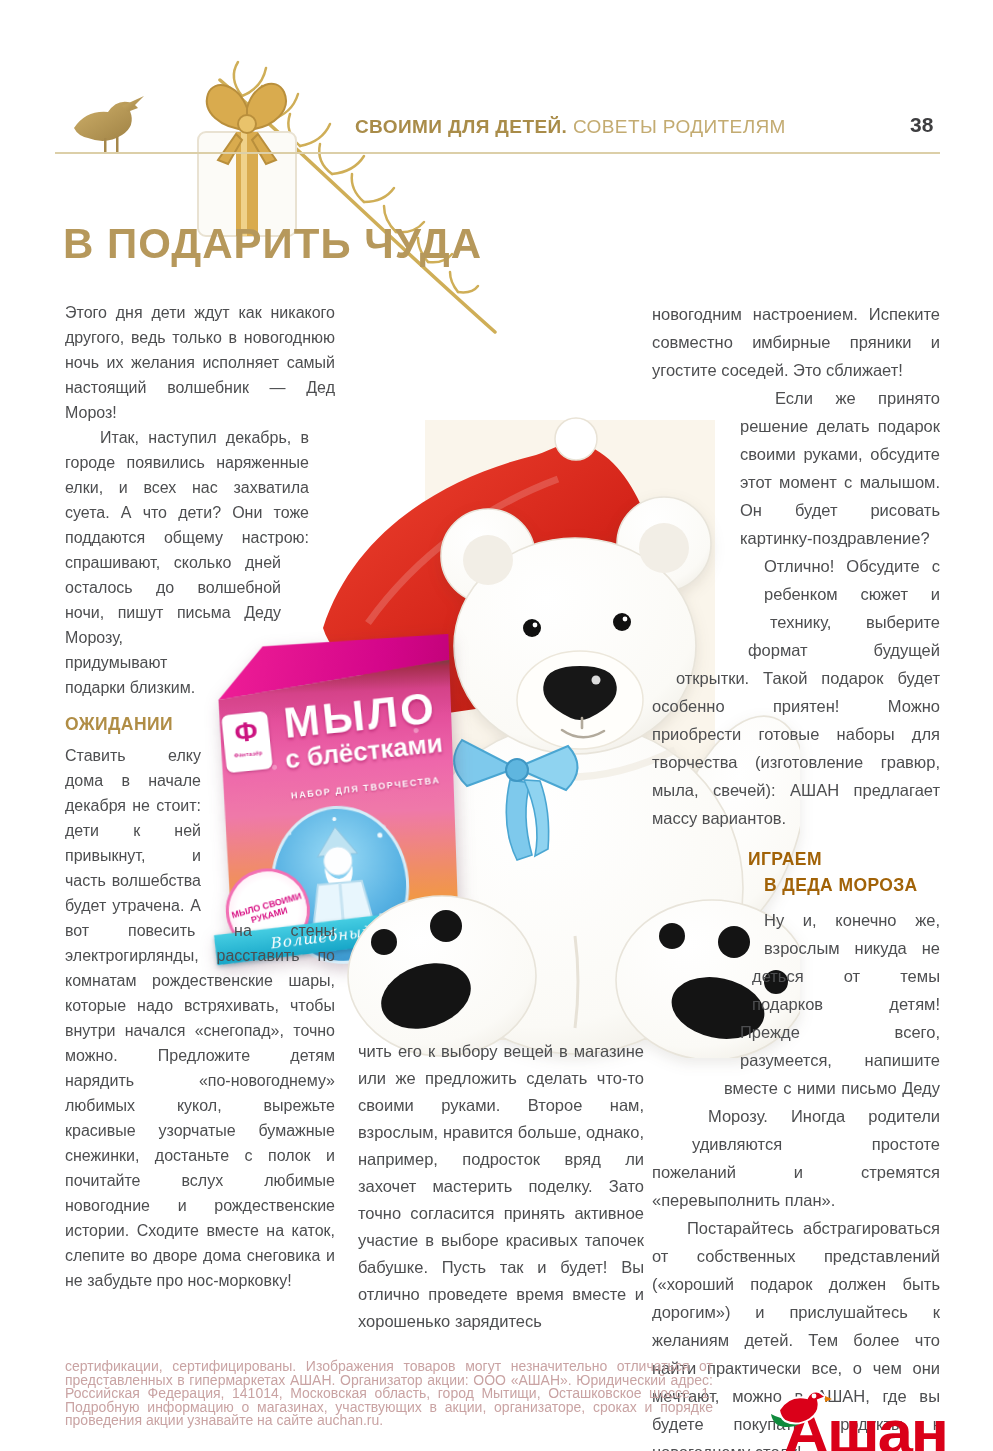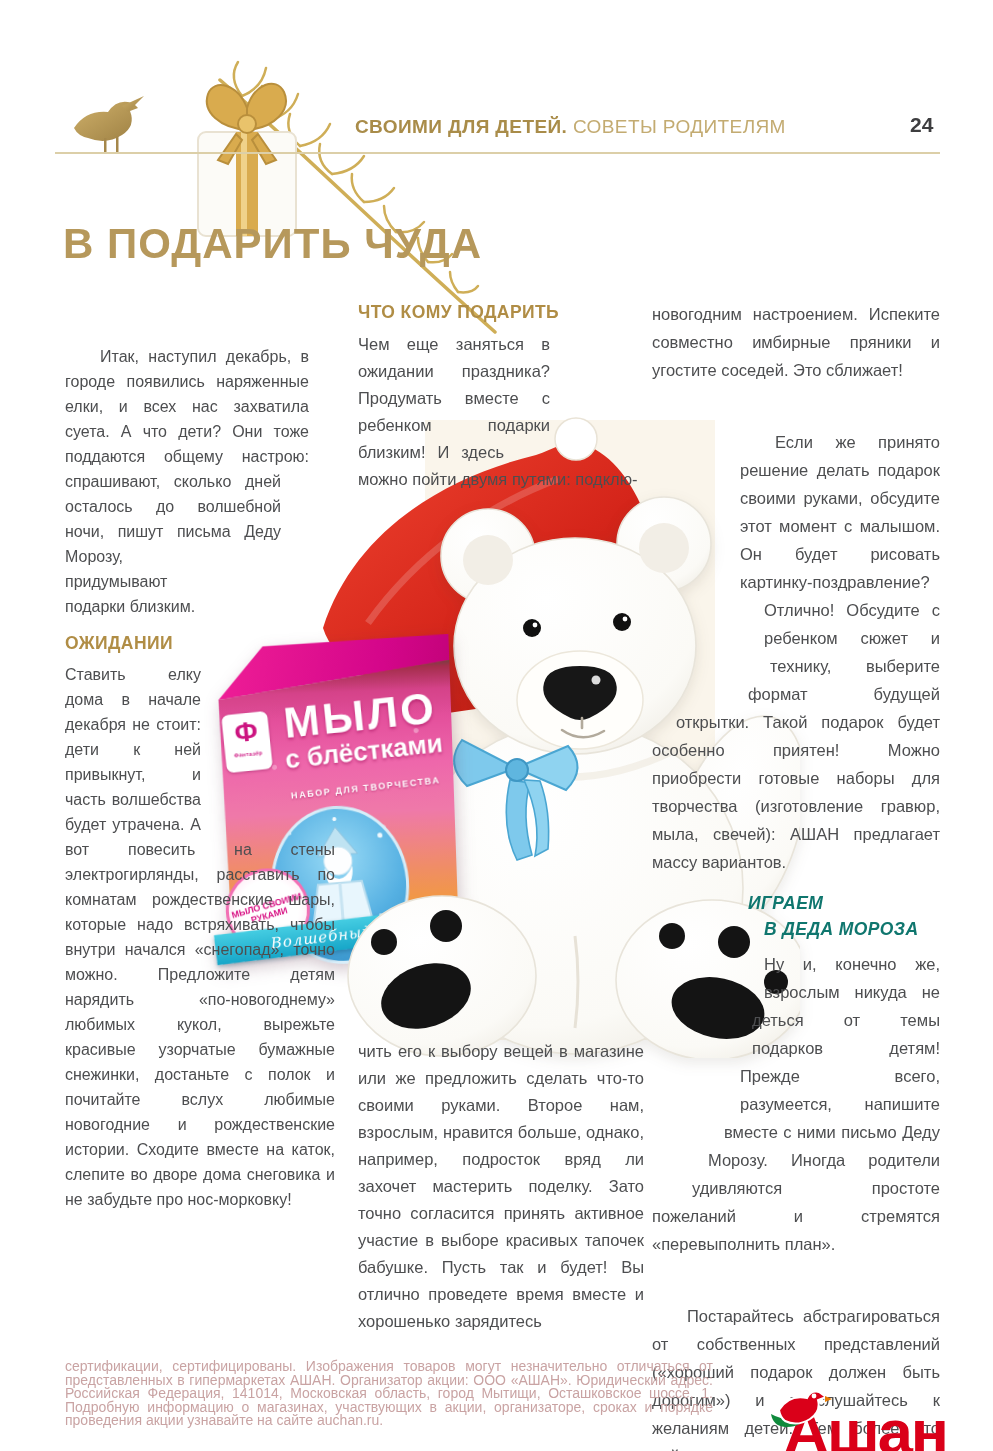--- a/index.html
+++ b/index.html
@@ -16,24 +16,24 @@
   
   .title{position:absolute;left:63px;top:220px;font-size:42px;font-weight:bold;color:#b6985b;letter-spacing:1px;}
   
   .col{position:absolute;top:300px;color:#4d4e50;text-align:justify;}
   #col1{left:65px;width:270px;font-size:16px;line-height:25px;}
   #col2{left:358px;width:286px;font-size:16.5px;line-height:27px;}
   #col2b{position:absolute;left:358px;top:1038px;width:286px;font-size:16.5px;line-height:27px;color:#4d4e50;text-align:justify;}
   #col3{left:652px;width:288px;font-size:16.5px;line-height:28px;}
   .col p, #col2b p{margin:0;}
   .indent > .tx{ }
-  p.indent{text-indent:35px;margin-top:44px;}
+  p.indent{text-indent:35px;}
   .sec-h{font-weight:bold;color:#b08d45;font-size:17.5px;line-height:24px;letter-spacing:.4px;margin:12px 0 7px;text-align:left;text-indent:0;}
   .sec-h.first{margin-top:0;}
-  .sec-h2{font-weight:bold;color:#0f766e;font-size:17.5px;line-height:26px;letter-spacing:.4px;margin:14px 0 8px;text-align:left;font-style:italic;}
+  .sec-h2{font-weight:bold;color:#a16207;font-size:17.5px;line-height:26px;letter-spacing:.4px;margin:14px 0 8px;text-align:left;}
   .sec-h2 .l1{display:block;padding-left:96px;}
   .sec-h2 .l2{display:block;padding-left:112px;}
   .fr{float:right;clear:right;}
   .fl{float:left;clear:left;}
   
   .backdrop{position:absolute;left:425px;top:420px;width:290px;height:620px;background:#faf5eb;}
   .hat-svg{position:absolute;left:308px;top:413px;}
   .bear-svg{position:absolute;left:330px;top:468px;filter:drop-shadow(0 5px 7px rgba(60,50,30,.10));}
   .foot-svg{position:absolute;left:330px;top:468px;pointer-events:none;}
   
@@ -129,21 +129,21 @@
         <circle cx="97" cy="74" r="9" fill="#e9c36b"></circle>
         <path d="M86 84 l-18 26 10 4 14-24 Z"></path>
           <path d="M108 84 l18 26 -10 4 -14-24 Z"></path>
       </g>
     </g>
   </svg>
 
   <div class="hdr-text">
     <b>СВОИМИ ДЛЯ ДЕТЕЙ.</b><span class="sub"> СОВЕТЫ РОДИТЕЛЯМ</span>
   </div>
-  <div class="pagenum">24</div>
+  <div class="pagenum">38</div>
   <div class="hdr-rule"></div>
 
   <div class="title">В ПОДАРИТЬ ЧУДА</div>
 
   <div class="backdrop"></div>
 
   <svg class="hat-svg" width="375" height="305" viewBox="0 0 375 305">
     <defs>
         <linearGradient id="hg" x1="0" y1="0" x2="1" y2="1">
       <stop offset="0" stop-color="#ef4430"></stop>
@@ -245,29 +245,26 @@
       </defs>
     <ellipse cx="112" cy="508" rx="94" ry="80" fill="url(#fur2)" stroke="#e8e4da" stroke-width="1.6"></ellipse>
     <g fill="#141414">
       <circle cx="54" cy="474" r="13"></circle>
         <circle cx="116" cy="458" r="16"></circle>
       <ellipse cx="96" cy="528" rx="46" ry="31" transform="rotate(-18 96 528)"></ellipse>
     </g>
   </svg>
 
   <div class="col" id="col1">
+    <p><span class="tx">Этого дня дети ждут как никакого другого, ведь только в новогоднюю ночь их желания исполняет самый настоящий волшебник — Дед Мороз!</span></p>
     <p class="indent"><span class="fr" style="width:26px;height:50px;margin-top:75px"></span><span class="fr" style="width:54px;height:75px"></span><span class="fr" style="width:106px;height:75px"></span><span class="tx">Итак, наступил декабрь, в городе появились наряженные елки, и всех нас захватила суета. А что дети? Они тоже поддаются общему настрою: спрашивают, сколько дней осталось до волшебной ночи, пишут письма Деду Морозу, придумывают подарки близким.</span></p>
     <div class="sec-h">ОЖИДАНИИ</div>
     <p><span class="fr" style="width:134px;height:175px"></span><span class="tx">Ставить елку дома в начале декабря не стоит: дети к ней привыкнут, и часть волшебства будет утрачена. А вот повесить на стены электрогирлянды, расставить по комнатам рождественские шары, которые надо встряхивать, чтобы внутри начался «снегопад», точно можно. Предложите детям нарядить «по-новогоднему» любимых кукол, вырежьте красивые узорчатые бумажные снежинки, достаньте с полок и почитайте вслух любимые новогодние и рождественские истории. Сходите вместе на каток, слепите во дворе дома снеговика и не забудьте про нос-морковку!</span></p>
   </div>
 
-  <div class="col" id="col2">
-    <div class="sec-h first">ЧТО КОМУ ПОДАРИТЬ</div>
-    <p><span class="fr" style="width:94px;height:27px;margin-top:81px"></span><span class="fr" style="width:140px;height:27px"></span><span class="tx">Чем еще заняться в ожидании праздника? Продумать вместе с ребенком подарки близким! И здесь можно пойти двумя путями: подклю-</span></p>
-  </div>
 
   <div id="col2b">
     <p><span class="tx">чить его к выбору вещей в магазине или же предложить сделать что-то своими руками. Второе нам, взрослым, нравится больше, однако, например, подросток вряд ли захочет мастерить поделку. Зато точно согласится принять активное участие в выборе красивых тапочек бабушке. Пусть так и будет! Вы отлично проведете время вместе и хорошенько зарядитесь</span></p>
   </div>
 
   <div class="col" id="col3">
     <p><span class="tx">новогодним настроением. Испеките совместно имбирные пряники и угостите соседей. Это сближает!</span></p>
     <p class="indent"><span class="fl" style="width:88px;height:28px;margin-top:140px"></span><span class="fl" style="width:112px;height:56px"></span><span class="fl" style="width:118px;height:28px"></span><span class="fl" style="width:96px;height:28px"></span><span class="fl" style="width:24px;height:28px"></span><span class="tx">Если же принято решение делать подарок своими руками, обсудите этот момент с малышом. Он будет рисовать картинку-поздравление? Отлично! Обсудите с ребенком сюжет и технику, выберите формат будущей открытки. Такой подарок будет особенно приятен! Можно приобрести готовые наборы для творчества (изготовление гравюр, мыла, свечей): АШАН предлагает массу вариантов.</span></p>
     <div class="sec-h2">
       <span class="l1">ИГРАЕМ</span>

